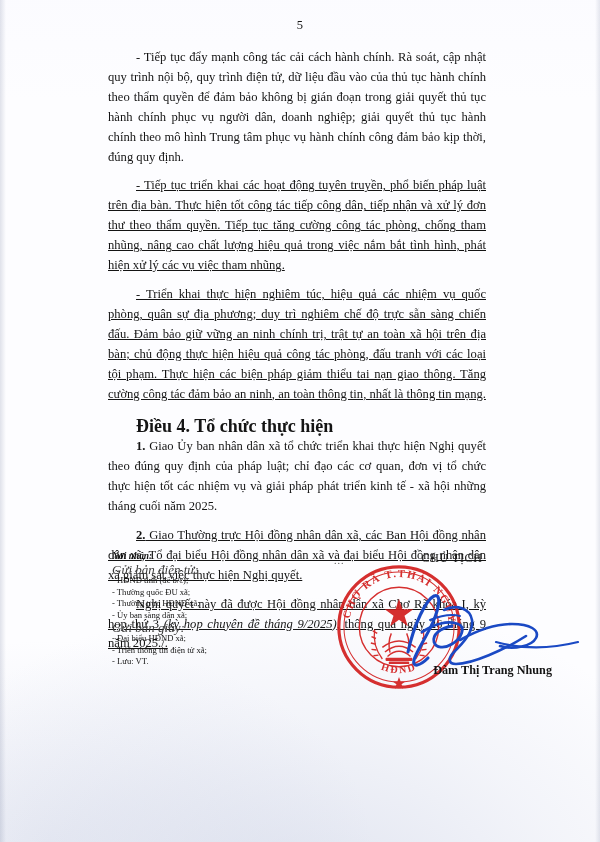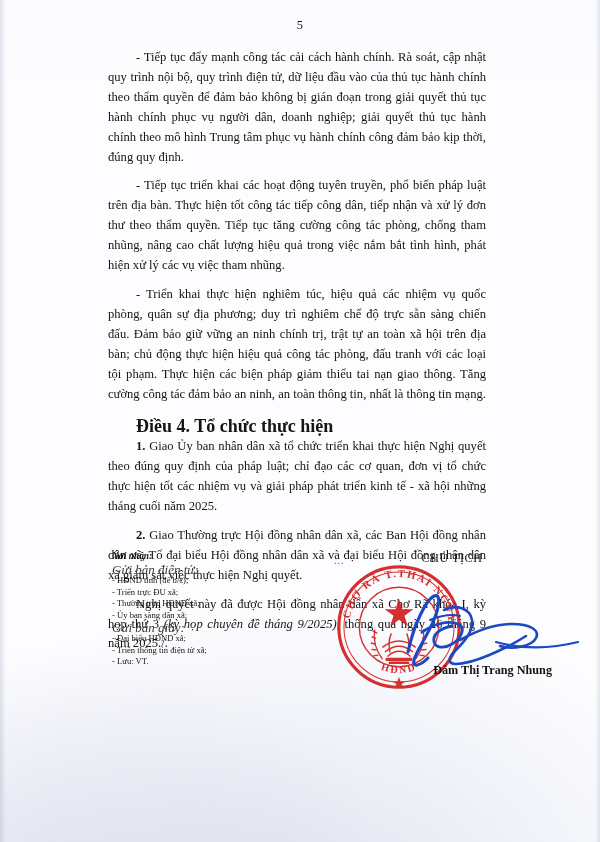--- a/index.html
+++ b/index.html
@@ -58,21 +58,21 @@
 
   p.para {
     margin: 0 0 0 0;
     text-align: justify;
     text-justify: inter-word;
     text-indent: 28px;
     font-size: 12.6px;
     line-height: 19.9px;
     hyphens: none;
   }
-  p.para + p.para { margin-top: 9px; }
+  p.para + p.para { margin-top: 9px; text-decoration: underline; }
 
   .heading {
     margin: 13px 0 0 0;
     text-indent: 28px;
     font-weight: bold;
     font-size: 18px;
     line-height: 19.9px;
   }
   .para .lead {
     font-weight: bold;
@@ -192,21 +192,21 @@
     <p class="para"><span>Nghị quyết này đã được Hội đồng nhân dân xã Chợ Rã khóa I, kỳ họp thứ 3 </span><span class="ital">(kỳ họp chuyên đề tháng 9/2025)</span><span>, thông qua ngày 26 tháng 9 năm 2025./.</span></p>
 
   </div>
 
   <div class="footer">
 
     <div class="recipients">
       <div class="r-title">Nơi nhận:</div>
       <div class="r-sub">Gửi bản điện tử:</div>
       <div class="r-item">- HĐND tỉnh (để b/c);</div>
-      <div class="r-item">- Triển trực ĐU xã;</div>
+      <div class="r-item">- Thường quốc ĐU xã;</div>
       <div class="r-item">- Thường trực HĐND xã;</div>
       <div class="r-item">- Ủy ban sàng dân xã;</div>
       <div class="r-sub">Gửi bản giấy:</div>
       <div class="r-item">- Đại biểu HĐND xã;</div>
       <div class="r-item">- Triển thông tin điện tử xã;</div>
       <div class="r-item">- Lưu: VT.</div>
     </div>
 
     <div class="signature">
       <span class="dots">...</span>

